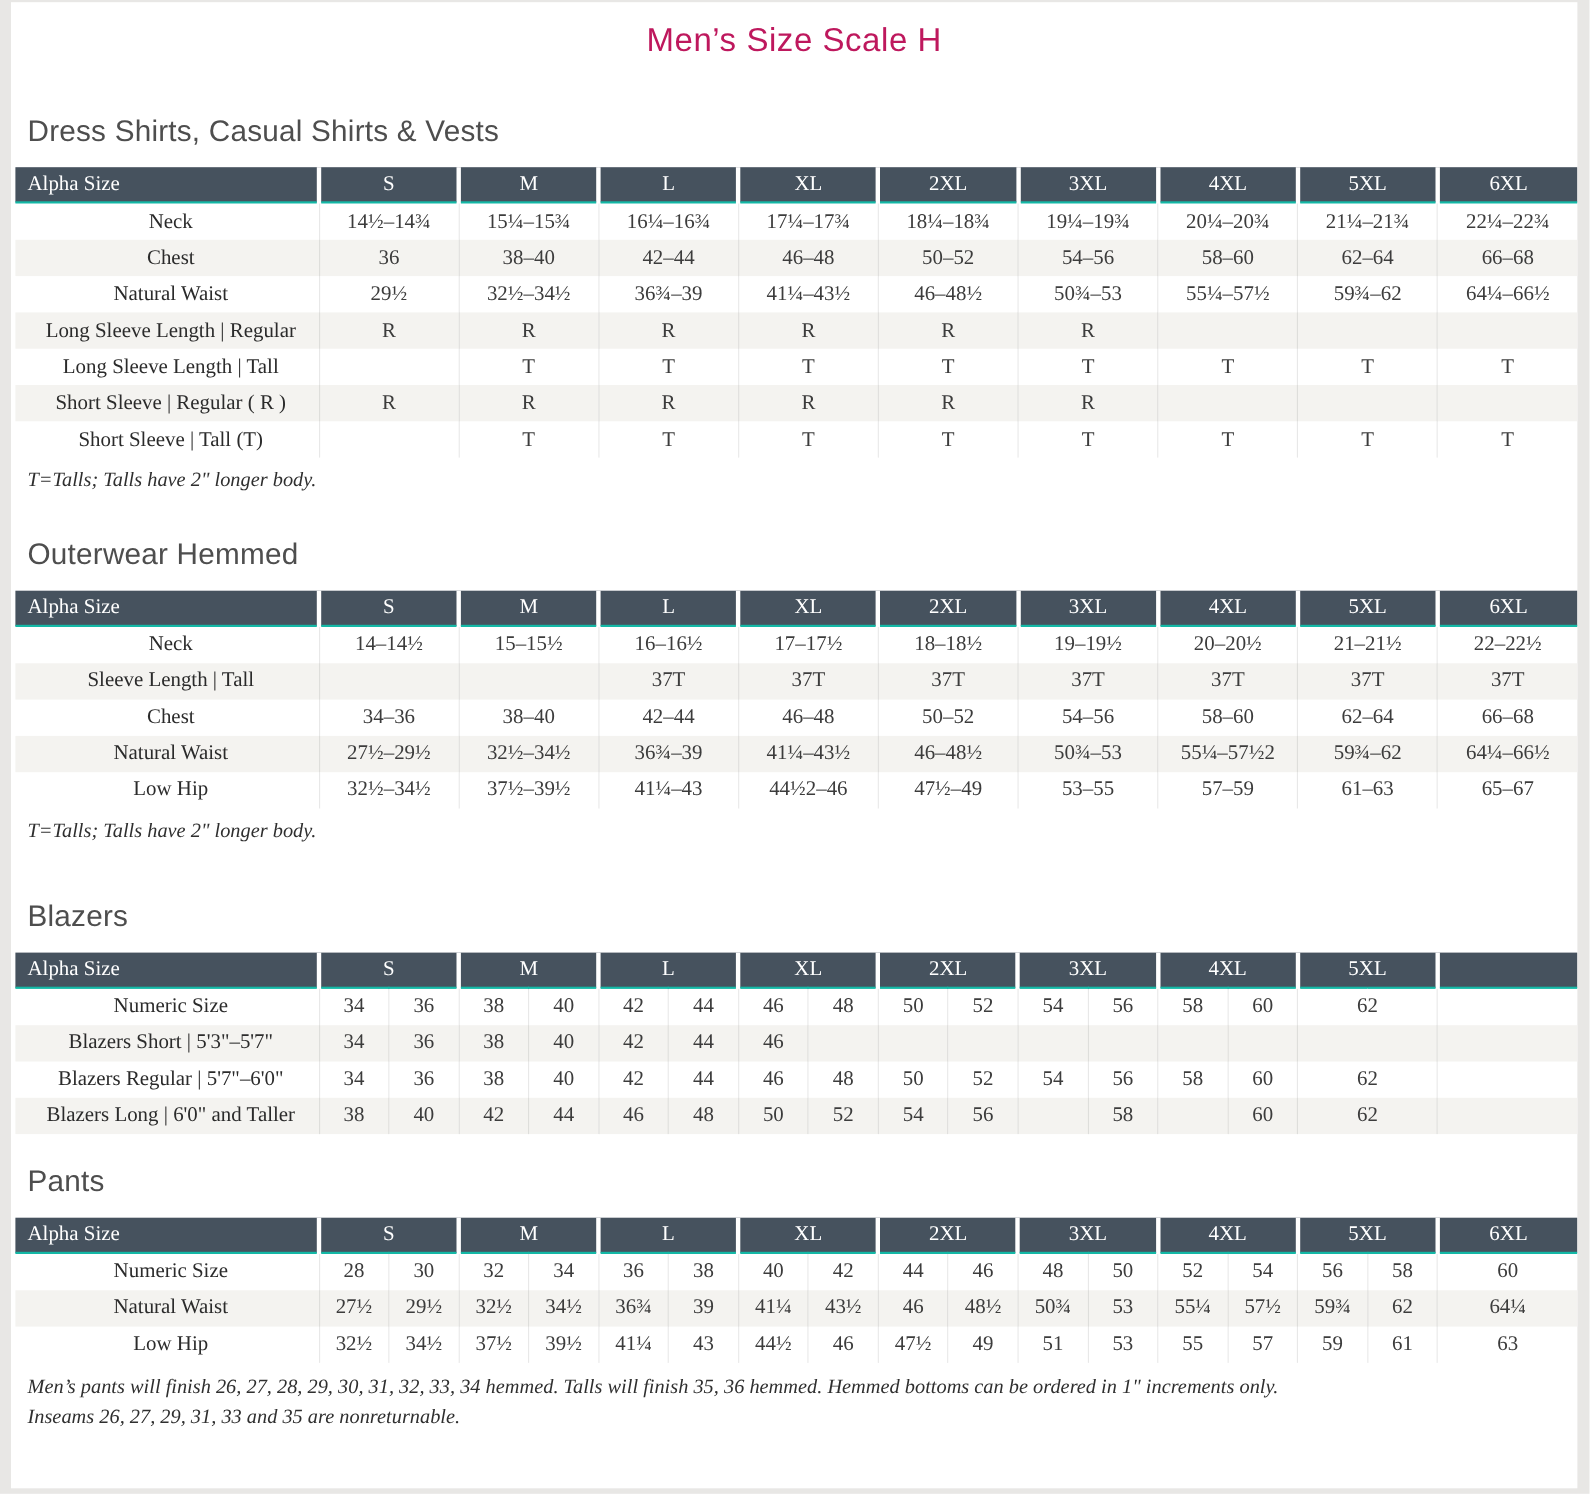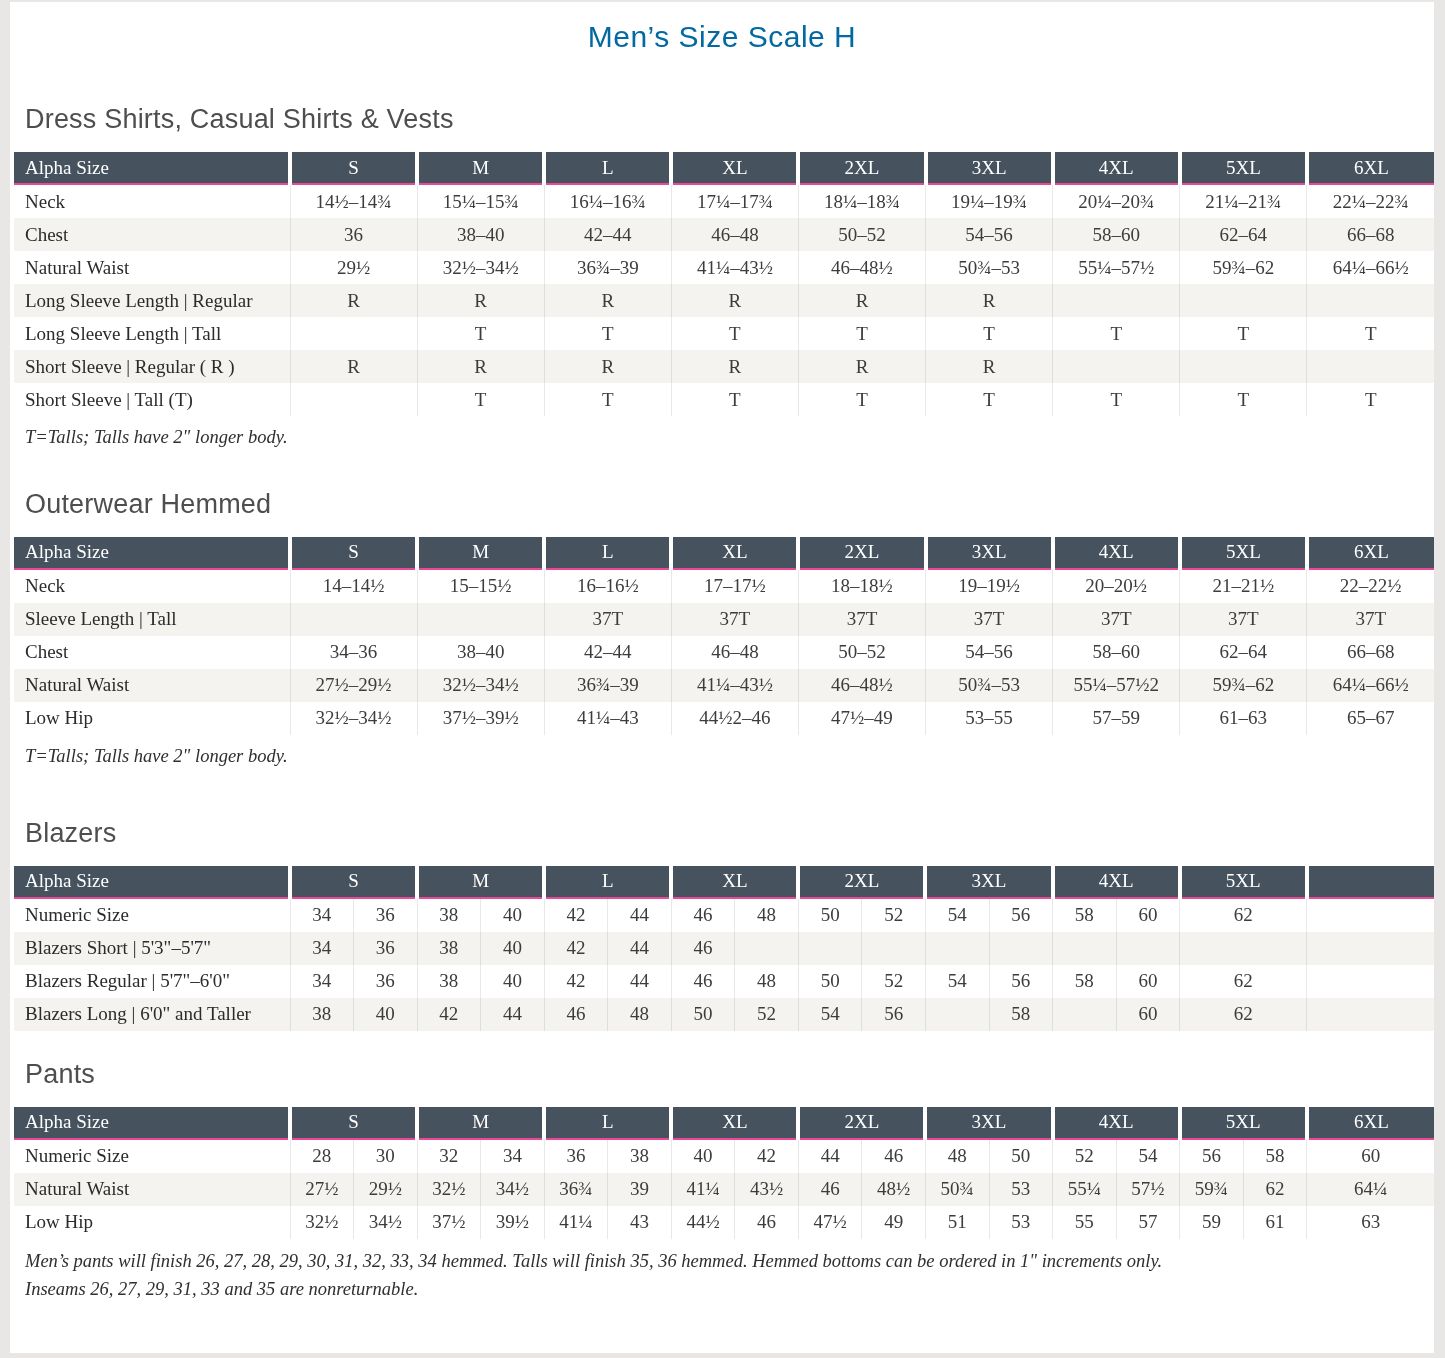--- a/index.html
+++ b/index.html
@@ -7,47 +7,47 @@
     width:1445px;height:1358px;position:relative;
     background:#e8e7e5;
     font-family:"Liberation Sans",sans-serif;
   }
   .page{
     position:absolute;top:2px;left:10px;right:11px;bottom:5px;
     background:#ffffff;overflow:hidden;
   }
   .wrap{padding:12px 4px 0 4px;}
   h1{
-    font-size:30px;font-weight:400;color:#0369a1;
+    font-size:30px;font-weight:400;color:#be185d;
     text-align:center;margin:6px 0 50px 0;letter-spacing:.5px;
   }
   h2{
     font-size:27px;font-weight:400;color:#4e4e4e;
     margin:38px 0 17px 11px;letter-spacing:.2px;
   }
   .section.first h2{margin-top:17px;}
   .section.blazers h2{margin-top:48px;}
   .section.pants h2{margin-top:28px;}
   table{
     border-collapse:collapse;table-layout:fixed;width:1420px;
   }
   th{
     background:#46525e;color:#ffffff;
     font-family:"Liberation Serif",serif;font-weight:400;font-size:19px;
-    height:31px;border-left:4px solid #ffffff;border-bottom:2px solid #ec4899;
+    height:31px;border-left:4px solid #ffffff;border-bottom:2px solid #14b8a6;
     text-align:center;padding:0;
   }
   th.label-h{text-align:left;padding-left:11px;border-left:none;}
   td{
     font-family:"Liberation Serif",serif;font-size:19px;color:#3c3c3c;
     text-align:center;height:33px;padding:0 4px;
     border-left:1px solid rgba(110,110,110,0.16);
   }
   td.lbl{
-    text-align:left;padding-left:11px;border-left:none;color:#2b2b2b;
+    text-align:center;padding-left:11px;border-left:none;color:#2b2b2b;
   }
   tbody tr:nth-child(even){background:#f4f3f0;}
   .footnote,.footer-line{
     font-family:"Liberation Serif",serif;font-style:italic;
     font-size:18.5px;color:#2f2f2f;margin:9px 0 0 11px;line-height:1.4;
   }
   .footer-line{margin-top:2px;}
   .footer-block{margin-top:10px;}
 </style>
 </head>

